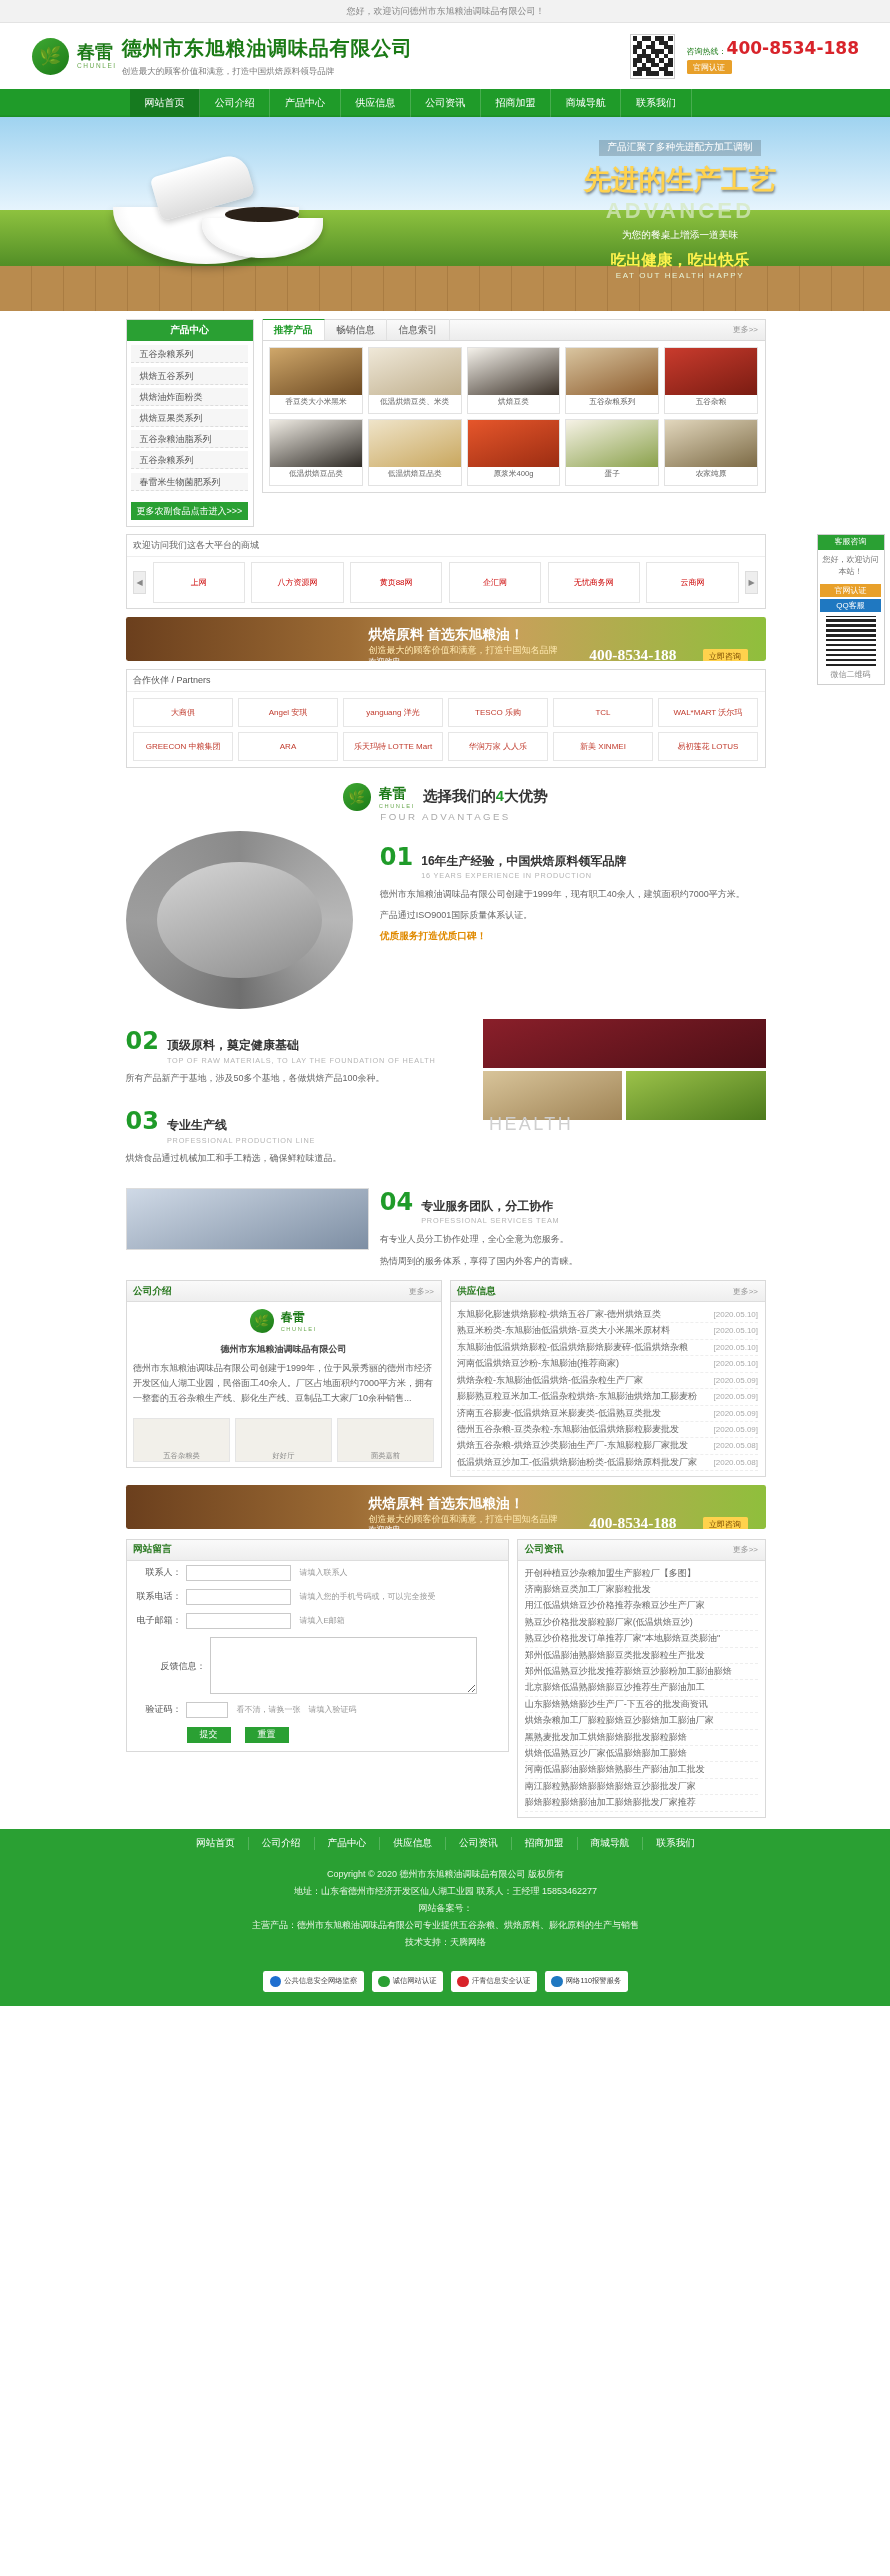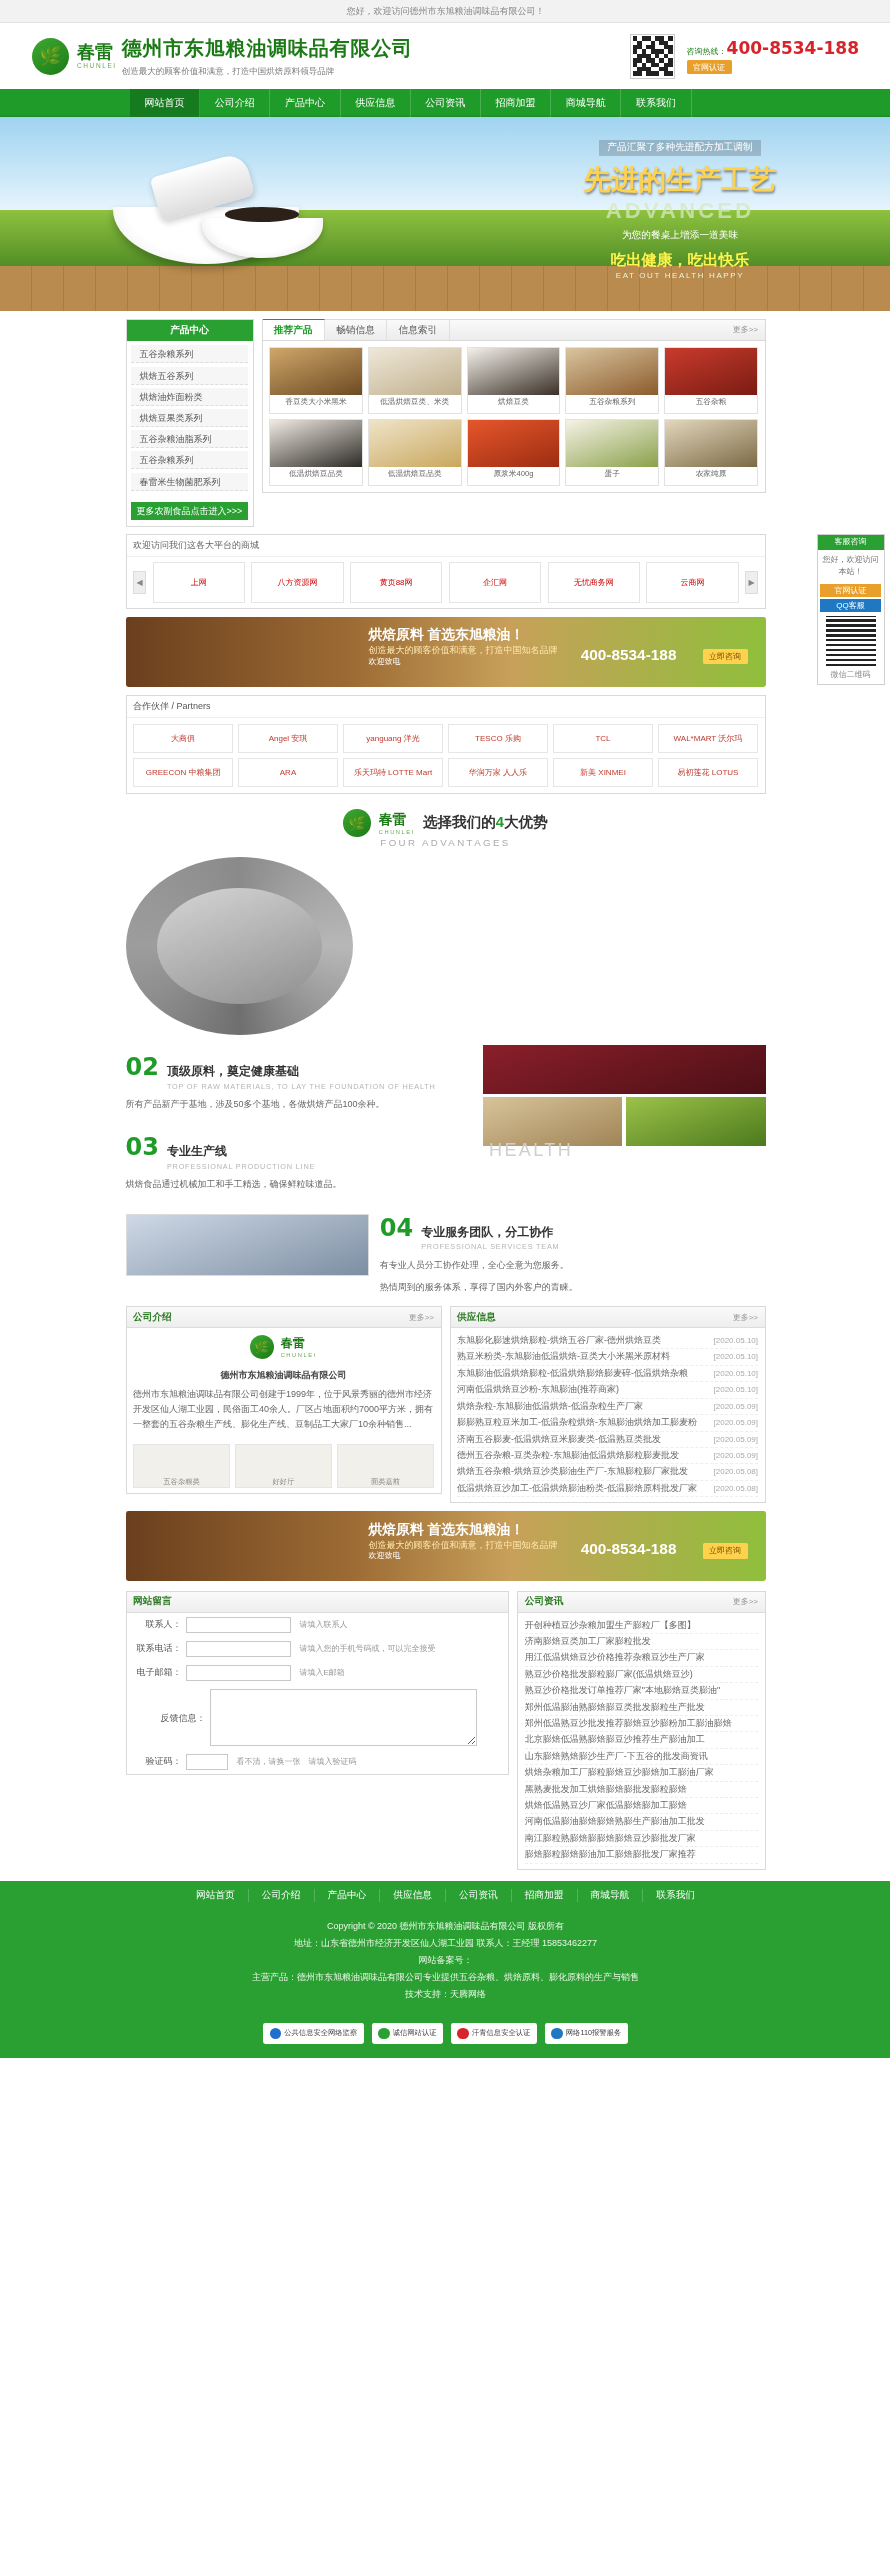--- a/index.html
+++ b/index.html
@@ -136,23 +136,23 @@
   
   .strip { border:0.8px solid #d9d9d9; margin-top:6.5px; background:#fff; }
   .strip-title { font-size:9px; color:#666; padding:4px 6.5px; border-bottom:0.8px solid #eee; }
   .strip-logos { display:flex; align-items:center; gap:6.5px; padding:4.9px 6.5px; }
   .slogo { flex:1; height:41px; border:0.8px solid #e5e5e5; display:flex; align-items:center;
      justify-content:center; font-size:8px; color:#c00; background:#fff; }
   .arrowbtn { width:13px; height:23px; background:#eee; border:0.8px solid #ddd;
      display:flex; align-items:center; justify-content:center; color:#888; font-size:8px;}
 
   
-  .adban { margin-top:8px; height:70px; border-radius:2.4px; overflow:hidden;
+  .adban { margin-top:8px; height:44px; border-radius:2.4px; overflow:hidden;
     background:linear-gradient(90deg,#6b3f1d,#9c6b34 35%,#c8a05a 60%,#8fbf3c 100%);
-    display:flex; align-items:center; position:relative; }
+    display:flex; align-items:center; position:relative;font-family:Liberation Serif, serif; }
   .adban .t1 { position:absolute; left:243px; top:9.7px; font-size:13.8px; color:#fff; font-weight:bold; }
   .adban .t2 { position:absolute; left:243px; top:27.5px; font-size:9px; color:#ffe9b0; }
   .adban .t3 { position:absolute; left:243px; top:39px; font-size:8px; color:#fff; }
   .adban .ph { position:absolute; right:89px; top:29px; font-size:15.4px; font-weight:bold; color:#fff; }
   .adban .btn { position:absolute; right:18px; top:32px; background:#ffd24d; color:#7a4a00;
      font-size:8px; padding:2.4px 6.5px; border-radius:1.6px; }
 
   
   .partner-box { margin-top:8px; border:0.8px solid #d9d9d9; background:#fff; }
   .partner-head { font-size:9px; color:#555; padding:4px 6.5px; border-bottom:0.8px solid #eee; }
@@ -506,20 +506,32 @@
       </div>
       <div class="en">FOUR ADVANTAGES</div>
     </div>
 
     <div class="adv-row">
       <div style="width:243px;">
         <div class="circle-photo">
             <div class="inner"></div>
           </div>
       </div>
+      <div style="flex:1;padding-top:11.3px;">
+        <div style="display:flex;align-items:baseline;gap:8px;">
+          <div class="adv-num">01</div>
+          <div>
+            <div class="adv-h">16年生产经验，中国烘焙原料领军品牌</div>
+            <div class="adv-en">16 YEARS EXPERIENCE IN PRODUCTION</div>
+          </div>
+        </div>
+        <div class="adv-li">德州市东旭粮油调味品有限公司创建于1999年，现有职工40余人，建筑面积约7000平方米。</div>
+        <div class="adv-li">产品通过ISO9001国际质量体系认证。</div>
+        <div class="adv-hl">优质服务打造优质口碑！</div>
+      </div>
     </div>
 
     <div class="adv-row">
       <div style="flex:1;padding-top:8px;">
         <div style="display:flex;align-items:baseline;gap:8px;">
           <div class="adv-num">02</div>
           <div>
             <div class="adv-h">顶级原料，奠定健康基础</div>
             <div class="adv-en">TOP OF RAW MATERIALS, TO LAY THE FOUNDATION OF HEALTH</div>
           </div>
@@ -665,20 +677,24 @@
         </div>
         <div class="form-row" style="align-items:center;padding-left:32px;">
           <label style="padding-top:3.2px;">反馈信息：</label>
           <textarea style=""></textarea>
         </div>
         <div class="form-row">
           <label>验证码：</label>
           <input type="text" style="width: 42px;" value="">
           <span class="hint">看不清，请换一张</span>
           <span class="hint">请填入验证码</span>
+        </div>
+        <div class="form-btns">
+          <button>提交</button>
+          <button class="reset">重置</button>
         </div>
       </div>
 
       <div class="col" style="flex:1;">
         <div class="panel-head">
           <span>公司资讯</span>
           <span class="more">更多&gt;&gt;</span>
         </div>
         <ul class="q-list">
           <li>开创种植豆沙杂粮加盟生产膨粒厂【多图】</li>

